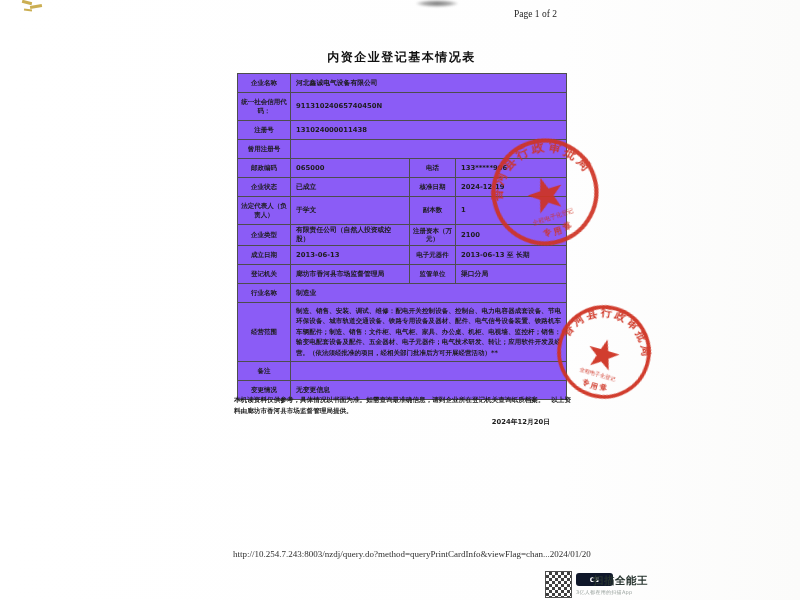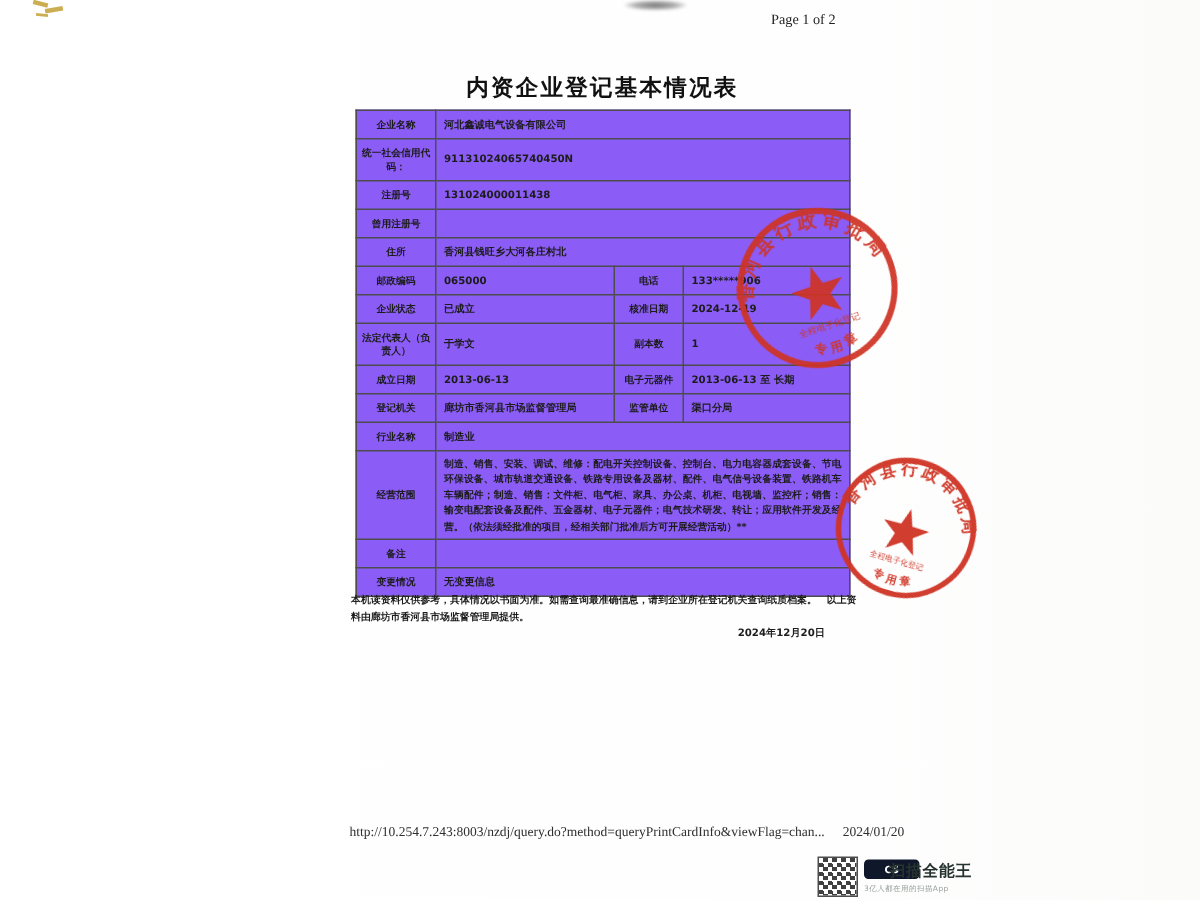--- a/index.html
+++ b/index.html
@@ -7,21 +7,21 @@
     width:800px;height:600px;position:relative;overflow:hidden;
     background:linear-gradient(90deg,#ffffff 0%,#fefefe 70%,#fbfbfa 100%);
     font-family:"DejaVu Sans","Liberation Sans",sans-serif;
     color:#2a2a2a;
     -webkit-font-smoothing:antialiased;
   }
   .abs{position:absolute;}
 
   
   .page-indicator{left:514px;top:9px;font-family:"Liberation Serif",serif;font-size:9.5px;color:#222;}
-  .doc-title{left:237px;top:49px;width:329px;text-align:center;font-size:15px;font-weight:bold;letter-spacing:1.5px;color:#111;}
+  .doc-title{left:237px;top:49px;width:329px;text-align:center;font-size:12px;font-weight:bold;letter-spacing:1.5px;color:#111;}
 
   
   .artifact-yellow{left:20px;top:0;width:26px;height:14px;opacity:.85;filter:blur(.5px);}
   .artifact-yellow i{position:absolute;background:#c2a035;display:block;}
   .artifact-yellow i:nth-child(1){left:2px;top:1px;width:10px;height:3px;transform:rotate(14deg);}
   .artifact-yellow i:nth-child(2){left:10px;top:5px;width:12px;height:3px;transform:rotate(-10deg);}
   .artifact-yellow i:nth-child(3){left:4px;top:9px;width:8px;height:2px;transform:rotate(6deg);}
   .artifact-smudge{left:416px;top:0;width:42px;height:7px;border-radius:50%;
     background:radial-gradient(ellipse at center,#5a5a5a 0%,#9a9a9a 45%,transparent 75%);filter:blur(1px);opacity:.8;}
 
@@ -36,21 +36,21 @@
   
   .stamp{pointer-events:none;}
   .stamp-1{left:489px;top:136px;width:112px;height:112px;transform:rotate(-18deg);opacity:.92;}
   .stamp-2{left:555px;top:303px;width:98px;height:98px;transform:rotate(16deg);opacity:.95;}
   .stamp svg{width:100%;height:100%;filter:blur(.2px);}
 
   
   .footer-note{left:234px;top:395px;width:337px;font-size:6.6px;font-weight:bold;line-height:11px;color:#1d1d1d;text-align:justify;}
   .footer-date{left:234px;top:417px;width:316px;text-align:right;font-size:6.8px;font-weight:bold;color:#1d1d1d;}
 
-  .url-line{left:233px;top:549px;font-family:"Liberation Serif",serif;font-size:9px;color:#2f2f2f;display:flex;gap:12px;white-space:nowrap;}
+  .url-line{left:233px;top:549px;font-family:"Liberation Serif",serif;font-size:9px;color:#2f2f2f;display:flex;white-space:nowrap;}
 
   
   .cs-block{left:545px;top:570px;width:110px;height:30px;}
   .cs-qr{position:absolute;left:0;top:1px;width:25px;height:25px;border:1px solid #3a3a3a;
     background:repeating-conic-gradient(#2c2c2c 0% 25%,#ffffff 0% 50%) 0 0/6px 6px;opacity:.9;}
   .cs-logo{position:absolute;left:31px;top:3px;width:37px;height:13px;border-radius:3px;background:#0f172a;
     color:#fff;font-size:6.5px;font-weight:bold;display:flex;align-items:center;justify-content:center;}
   .cs-name{position:absolute;left:48px;top:4px;font-size:10.5px;font-weight:bold;color:#26332e;letter-spacing:.5px;}
   .cs-tagline{position:absolute;left:31px;top:19px;font-size:5px;color:#97a09c;letter-spacing:.3px;}
 </style>
@@ -84,40 +84,42 @@
       </tr>
       <tr style="height: 19px;">
         <td class="label">注册号</td>
         <td class="value" colspan="3">131024000011438</td>
       </tr>
       <tr style="height: 19px;">
         <td class="label">曾用注册号</td>
         <td class="value" colspan="3"></td>
       </tr>
       <tr style="height: 19px;">
-        <td class="label">住所</td>
-        <td class="value" colspan="3">香河县钱旺乡大河各庄村北</td>
-      </tr>
-      <tr style="height: 19px;">
         <td class="label">邮政编码</td>
         <td class="value">065000</td>
         <td class="label">电话</td>
         <td class="value">133*****906</td>
       </tr>
       <tr style="height: 19px; margin-top: 45px;">
         <td class="label">企业状态</td>
         <td class="value">已成立</td>
         <td class="label">核准日期</td>
         <td class="value">2024-12-19</td>
       </tr>
       <tr style="height: 28px;">
         <td class="label">法定代表人（负责人）</td>
         <td class="value">于学文</td>
         <td class="label">副本数</td>
         <td class="value">1</td>
+      </tr>
+      <tr style="height: 19px;">
+        <td class="label">企业类型</td>
+        <td class="value">有限责任公司（自然人投资或控股）</td>
+        <td class="label">注册资本（万元）</td>
+        <td class="value">2100</td>
       </tr>
       <tr style="height: 19px;">
         <td class="label">成立日期</td>
         <td class="value">2013-06-13</td>
         <td class="label">电子元器件</td>
         <td class="value">2013-06-13 至 长期</td>
       </tr>
       <tr style="height: 19px;">
         <td class="label">登记机关</td>
         <td class="value">廊坊市香河县市场监督管理局</td>

